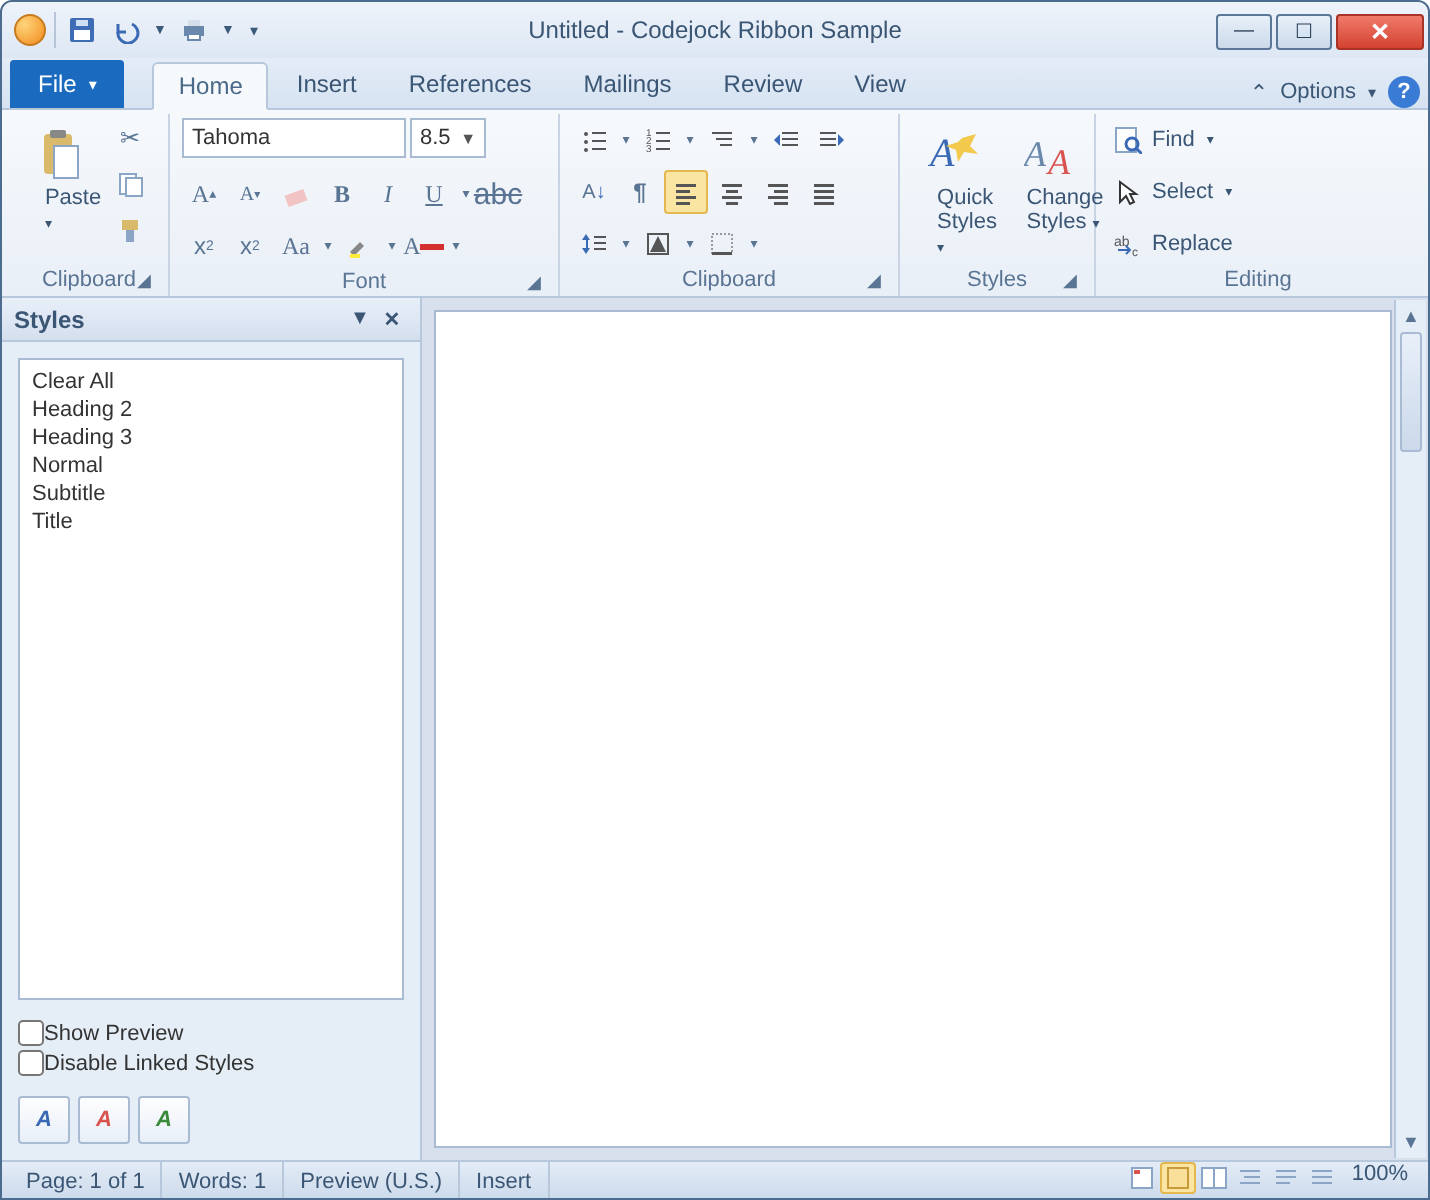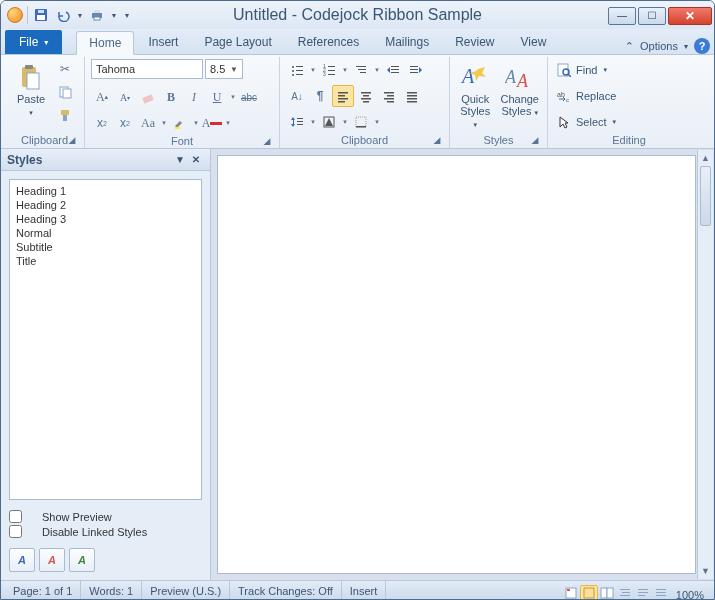--- a/index.html
+++ b/index.html
@@ -2,39 +2,39 @@
 <html><head>
 <meta charset="utf-8">
 <style>
 * { box-sizing: border-box; margin: 0; padding: 0; }
 body { font-family: Tahoma, sans-serif; font-size: 11px; color: #444; background: #fff; width: 715px; height: 600px; overflow: hidden; border: 1px solid #4b6b8f; border-radius: 6px 6px 0 0; }
 .titlebar { height: 28px; background: linear-gradient(#eef3fa, #dde7f4); display: flex; align-items: center; position: relative; border-radius: 5px 5px 0 0; }
 .qat { display: flex; align-items: center; gap: 4px; padding-left: 6px; }
 .qat .orb { width: 16px; height: 16px; background: radial-gradient(circle at 30% 30%, #ffd47a, #f08b1d); border-radius: 50%; border: 1px solid #c97a1c; }
 .qat .sep { width: 1px; height: 18px; background: #b8c5d6; }
 .qat .qbtn { width: 18px; height: 18px; display: flex; align-items: center; justify-content: center; color: #3b5a7a; cursor: pointer; }
-.title { position: absolute; left: 0; right: 0; text-align: center; font-size: 16px; color: #3a5674; pointer-events: none; }
+.title { position: absolute; left: 0; right: 0; text-align: center; font-size: 12px; color: #3a5674; pointer-events: none; }
 .wincontrols { margin-left: auto; display: flex; }
 .wincontrols .wbtn { width: 28px; height: 18px; margin-top: 1px; margin-right: 2px; border: 1px solid #5b7797; background: linear-gradient(#e8f0fa, #cbd9ea); display: flex; align-items: center; justify-content: center; font-size: 10px; color: #2a3f58; border-radius: 2px; cursor: pointer; }
 .wincontrols .wbtn.close { background: linear-gradient(#f07a6a, #d44230); color: #fff; width: 44px; border-color: #a83224; font-size: 12px; font-weight: bold; }
 .ribbon-tabs { height: 26px; background: linear-gradient(#e3ecf7, #d7e3f2); display: flex; align-items: flex-end; padding: 0 4px; border-bottom: 1px solid #b8c8dc; gap: 2px; }
 .file-tab { background: #1a6ac0; color: #fff; height: 24px; padding: 0 14px; display: flex; align-items: center; font-size: 12px; border-radius: 2px 2px 0 0; cursor: pointer; }
 .tab { height: 24px; padding: 0 12px; display: flex; align-items: center; font-size: 12px; color: #3a5674; cursor: pointer; }
 .tab.active { background: #f6f9fc; border: 1px solid #b8c8dc; border-bottom-color: #f6f9fc; border-radius: 3px 3px 0 0; margin-bottom: -1px; color: #4a6a8a; margin-left: 12px; }
 .tabs-right { margin-left: auto; display: flex; align-items: center; gap: 6px; color: #3a5674; }
 .help-orb { width: 16px; height: 16px; background: #3a7bd5; color: #fff; border-radius: 50%; display: flex; align-items: center; justify-content: center; font-weight: bold; font-size: 11px; }
 .ribbon-body { height: 94px; background: linear-gradient(#f6f9fc, #e9eff7); border-bottom: 1px solid #b8c8dc; display: flex; padding: 2px 4px 0 4px; }
 .group { border-right: 1px solid #c8d4e4; padding: 2px 6px 0 6px; display: flex; flex-direction: column; min-width: 0; }
 .group:last-child { border-right: none; }
 .group-content { flex: 1; display: flex; align-items: flex-start; gap: 4px; }
 .group-label { text-align: center; font-size: 11px; color: #5a7494; padding: 1px 0 2px 0; position: relative; }
 .group-label .launcher { position: absolute; right: 0; bottom: 2px; width: 12px; height: 12px; display:flex; align-items:center; justify-content:center; color:#5a7494; cursor:pointer; font-size:9px;}
 .bigbtn { display: flex; flex-direction: column; align-items: center; width: 40px; padding: 2px; cursor:pointer; }
 .bigbtn .ico { width: 32px; height: 32px; display:flex; align-items:center; justify-content:center; font-size:22px; }
-.bigbtn .lbl { font-size: 11px; color: #3a5674; line-height: 1.1; text-align: center;}
+.bigbtn .lbl { font-size: 11px; color: #3a5674; line-height: 1.1; text-align: left; margin-left: 11px;}
 .smallcol { display: flex; flex-direction: column; gap: 2px; justify-content: space-around; height: 66px; }
 .smallbtn { width: 20px; height: 20px; display:flex; align-items:center; justify-content:center; color:#5a7494; font-size:12px; cursor:pointer;}
 .rowbtns { display:flex; gap:1px; align-items:center;}
 .rowbtns .smallbtn { width:22px; height:22px;}
 .font-combo { display:flex; gap:2px; align-items:center; margin-bottom:3px;}
 .combo { height:20px; border:1px solid #a9bbd2; background:#fff; display:flex; align-items:center; padding:0 4px; font-size:11px; color:#333; cursor:pointer;}
 .combo .arr { margin-left:4px; color:#555; font-size:8px;}
 .fontname { width:112px;gap:35px;}
 .fontsize { width:38px;}
 .active-hl { background:#fbe5a2; border:1px solid #e5b84f; border-radius:2px;}
@@ -42,30 +42,30 @@
 .editing-row .ico { width:16px; display:flex; justify-content:center;}
 .workspace { display:flex; height: 432px; border-bottom:1px solid #b8c8dc; background:#d7e0ec;}
 .styles-pane { width:210px; background:#e5edf7; border-right:1px solid #b8c8dc; display:flex; flex-direction:column;}
 .pane-title { height:22px; background:linear-gradient(#e8eff9,#d4dfee); border-bottom:1px solid #b8c8dc; display:flex; align-items:center; padding:0 6px; font-size:12px; color:#3a5674; font-weight:bold;}
 .pane-title .spacer{flex:1;}
 .pane-title .pbtn{width:16px;height:16px;display:flex;align-items:center;justify-content:center;color:#3a5674;cursor:pointer;font-size:10px;}
 .pane-body { flex:1; padding:8px; display:flex; flex-direction:column;}
 .style-list { flex:1; background:#fff; border:1px solid #a9bbd2; padding:4px; overflow:auto;}
 .style-list div { padding:1px 2px; font-size:11px; color:#333; cursor:pointer;}
 .checks { margin-top:10px;}
-.checks label { display:flex; align-items:center; gap:20px; font-size:11px; color:#333; margin-bottom:2px;}
+.checks label { display:flex; align-items:center; gap:0; font-size:11px; color:#333; margin-bottom:2px;}
 .botbtns { display:flex; gap:4px; margin-top:8px;}
 .botbtns .bb { width:26px; height:24px; border:1px solid #a9bbd2; background:linear-gradient(#fdfdfe,#e8eff8); border-radius:2px; display:flex; align-items:center; justify-content:center; cursor:pointer; color:#3a6ab5; font-style:italic; font-weight:bold;}
 .doc-area { flex:1; position:relative; background:#d7e0ec;}
 .doc-canvas { position:absolute; left:6px; top:6px; right:18px; bottom:6px; background:#fff; border:1px solid #a9bbd2;}
 .vscroll { position:absolute; right:1px; top:1px; width:16px; bottom:1px; background:#e5edf7; border-left:1px solid #b8c8dc;}
 .vscroll .arrow { height:16px; display:flex; align-items:center; justify-content:center; color:#5a7494; font-size:9px; cursor:pointer;}
 .vscroll .track { position:absolute; top:16px; bottom:16px; left:0; right:0;}
 .vscroll .thumb { position:absolute; top:0; left:2px; right:2px; height:60px; background:linear-gradient(#e8eff9,#cbd9ea); border:1px solid #a9bbd2; border-radius:2px; cursor:pointer;}
-.statusbar { height:20px; background:linear-gradient(#e3ecf7,#cbd9ea); display:flex; align-items:flex-end; font-size:11px; color:#3a5674; padding:0 4px;}
+.statusbar { height:20px; background:linear-gradient(#e3ecf7,#cbd9ea); display:flex; align-items:flex-start; font-size:11px; color:#3a5674; padding:0 4px;}
 .statusbar .cell { padding:0 8px; border-right:1px solid #b8c8dc; height:100%; display:flex; align-items:center;}
 .statusbar .spacer { flex:1;}
 .statusbar .vbtn { width:18px; height:16px; display:flex; align-items:center; justify-content:center; font-size:11px; cursor:pointer;}
 .statusbar .vbtn.hl { background:#fbe5a2; border:1px solid #e5b84f; border-radius:2px;}
 svg { display:block;}
 </style>
 </head>
 <body>
 
 <div class="titlebar">
@@ -104,21 +104,20 @@
   </div>
 </div>
 
 <div class="ribbon-tabs">
   <div class="file-tab">
     <span>File</span>
     <span style="margin-left:6px;font-size:8px;">▾</span>
   </div>
   <div class="tab active">Home</div>
   <div class="tab">Insert</div>
-  <div class="tab">Page Layout</div>
   <div class="tab">References</div>
   <div class="tab">Mailings</div>
   <div class="tab">Review</div>
   <div class="tab">View</div>
   <div class="tabs-right">
     <span>⌃</span>
     <span>Options</span>
     <span style="font-size:8px;">▾</span>
     <div class="help-orb">?</div>
   </div>
@@ -176,21 +175,21 @@
         <div class="smallbtn" style="font-family:serif;font-size:10px;">A<span style="font-size:6px;vertical-align:super;">▾</span></div>
         <div class="smallbtn">
             <svg width="14" height="14">
               <rect x="2" y="6" width="10" height="6" fill="#f2c3c3" transform="rotate(-20 7 9)"></rect>
             </svg>
           </div>
         <div class="smallbtn" style="font-weight:bold;font-family:serif;">B</div>
         <div class="smallbtn" style="font-style:italic;font-family:serif;">I</div>
         <div class="smallbtn" style="text-decoration:underline;font-family:serif;">U</div>
         <div class="smallbtn" style="width:8px;font-size:7px;">▾</div>
-        <div class="smallbtn" style="text-decoration:line-through;font-size:10px;">abc</div>
+        <div class="smallbtn" style="text-decoration:line-through;font-size:15px;">abc</div>
       </div>
       <div class="rowbtns">
         <div class="smallbtn">x<span style="font-size:7px;vertical-align:sub;">2</span></div>
         <div class="smallbtn">x<span style="font-size:7px;vertical-align:super;">2</span></div>
         <div class="smallbtn" style="font-family:serif;">Aa</div>
         <div class="smallbtn" style="width:8px;font-size:7px;">▾</div>
         <div class="smallbtn">
             <svg width="14" height="14">
               <path d="M2 10 L7 5 L9 7 L4 12 Z" fill="#888"></path>
               <rect x="2" y="11" width="5" height="2" fill="#ffeb3b"></rect>
@@ -356,52 +355,52 @@
               <circle cx="9" cy="9" r="3" fill="none" stroke="#3a6ab5" stroke-width="1.5"></circle>
               <line x1="11" y1="11" x2="14" y2="14" stroke="#3a6ab5" stroke-width="1.5"></line>
             </svg>
           </span>
           <span>Find</span>
           <span style="font-size:7px;margin-left:2px;">▾</span>
         </div>
       <div class="editing-row">
           <span class="ico">
             <svg width="14" height="14">
+              <path d="M3 2 L3 12 L6 9 L8 13 L10 12 L8 8 L11 8 Z" fill="#fff" stroke="#333"></path>
+            </svg>
+          </span>
+          <span>Select</span>
+          <span style="font-size:7px;margin-left:2px;">▾</span>
+        </div>
+      <div class="editing-row">
+          <span class="ico">
+            <svg width="14" height="14">
               <text x="0" y="8" font-size="7" fill="#555">ab</text>
               <path d="M2 10 L8 10 M6 8 L8 10 L6 12" stroke="#3a6ab5" fill="none"></path>
               <text x="9" y="13" font-size="6" fill="#555">c</text>
             </svg>
           </span>
           <span>Replace</span>
-        </div>
-      <div class="editing-row">
-          <span class="ico">
-            <svg width="14" height="14">
-              <path d="M3 2 L3 12 L6 9 L8 13 L10 12 L8 8 L11 8 Z" fill="#fff" stroke="#333"></path>
-            </svg>
-          </span>
-          <span>Select</span>
-          <span style="font-size:7px;margin-left:2px;">▾</span>
         </div>
     </div>
     <div class="group-label"><span>Editing</span></div>
   </div>
 </div>
 
 <div class="workspace">
   <div class="styles-pane">
     <div class="pane-title">
       <span>Styles</span>
       <span class="spacer"></span>
       <span class="pbtn">▼</span>
       <span class="pbtn">✕</span>
     </div>
     <div class="pane-body">
       <div class="style-list">
-        <div>Heading 1</div>
+        <div>Clear All</div>
         <div>Heading 2</div>
         <div>Heading 3</div>
         <div>Normal</div>
         <div>Subtitle</div>
         <div>Title</div>
       </div>
       <div class="checks">
         <label>
             <input type="checkbox" style="">
             <span>Show Preview</span>
@@ -427,21 +426,20 @@
         </div>
       <div class="arrow" style="position:absolute;bottom:0;width:100%;">▼</div>
     </div>
   </div>
 </div>
 
 <div class="statusbar">
   <div class="cell">Page: 1 of 1</div>
   <div class="cell">Words: 1</div>
   <div class="cell">Preview (U.S.)</div>
-  <div class="cell">Track Changes: Off</div>
   <div class="cell">Insert</div>
   <div class="spacer"></div>
   <div class="vbtn">
       <svg width="14" height="12">
         <rect x="2" y="1" width="10" height="10" fill="#fff" stroke="#8aa5c5"></rect>
         <rect x="3" y="2" width="3" height="2" fill="#d9534f"></rect>
       </svg>
     </div>
   <div class="vbtn hl">
       <svg width="14" height="12">

